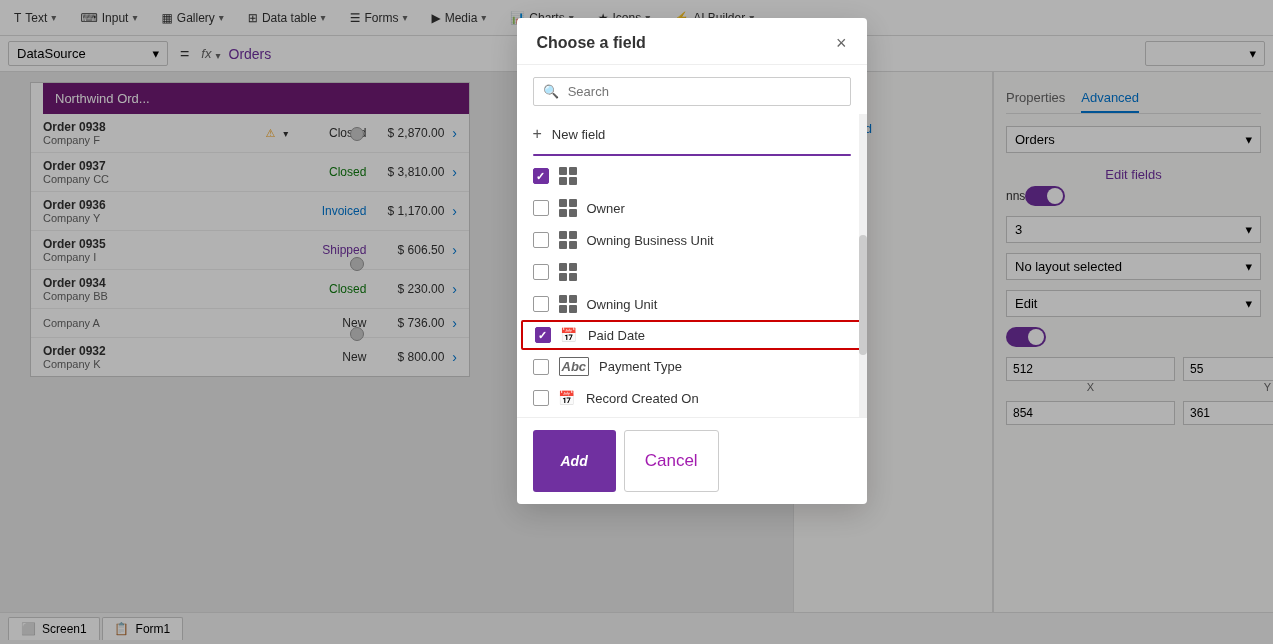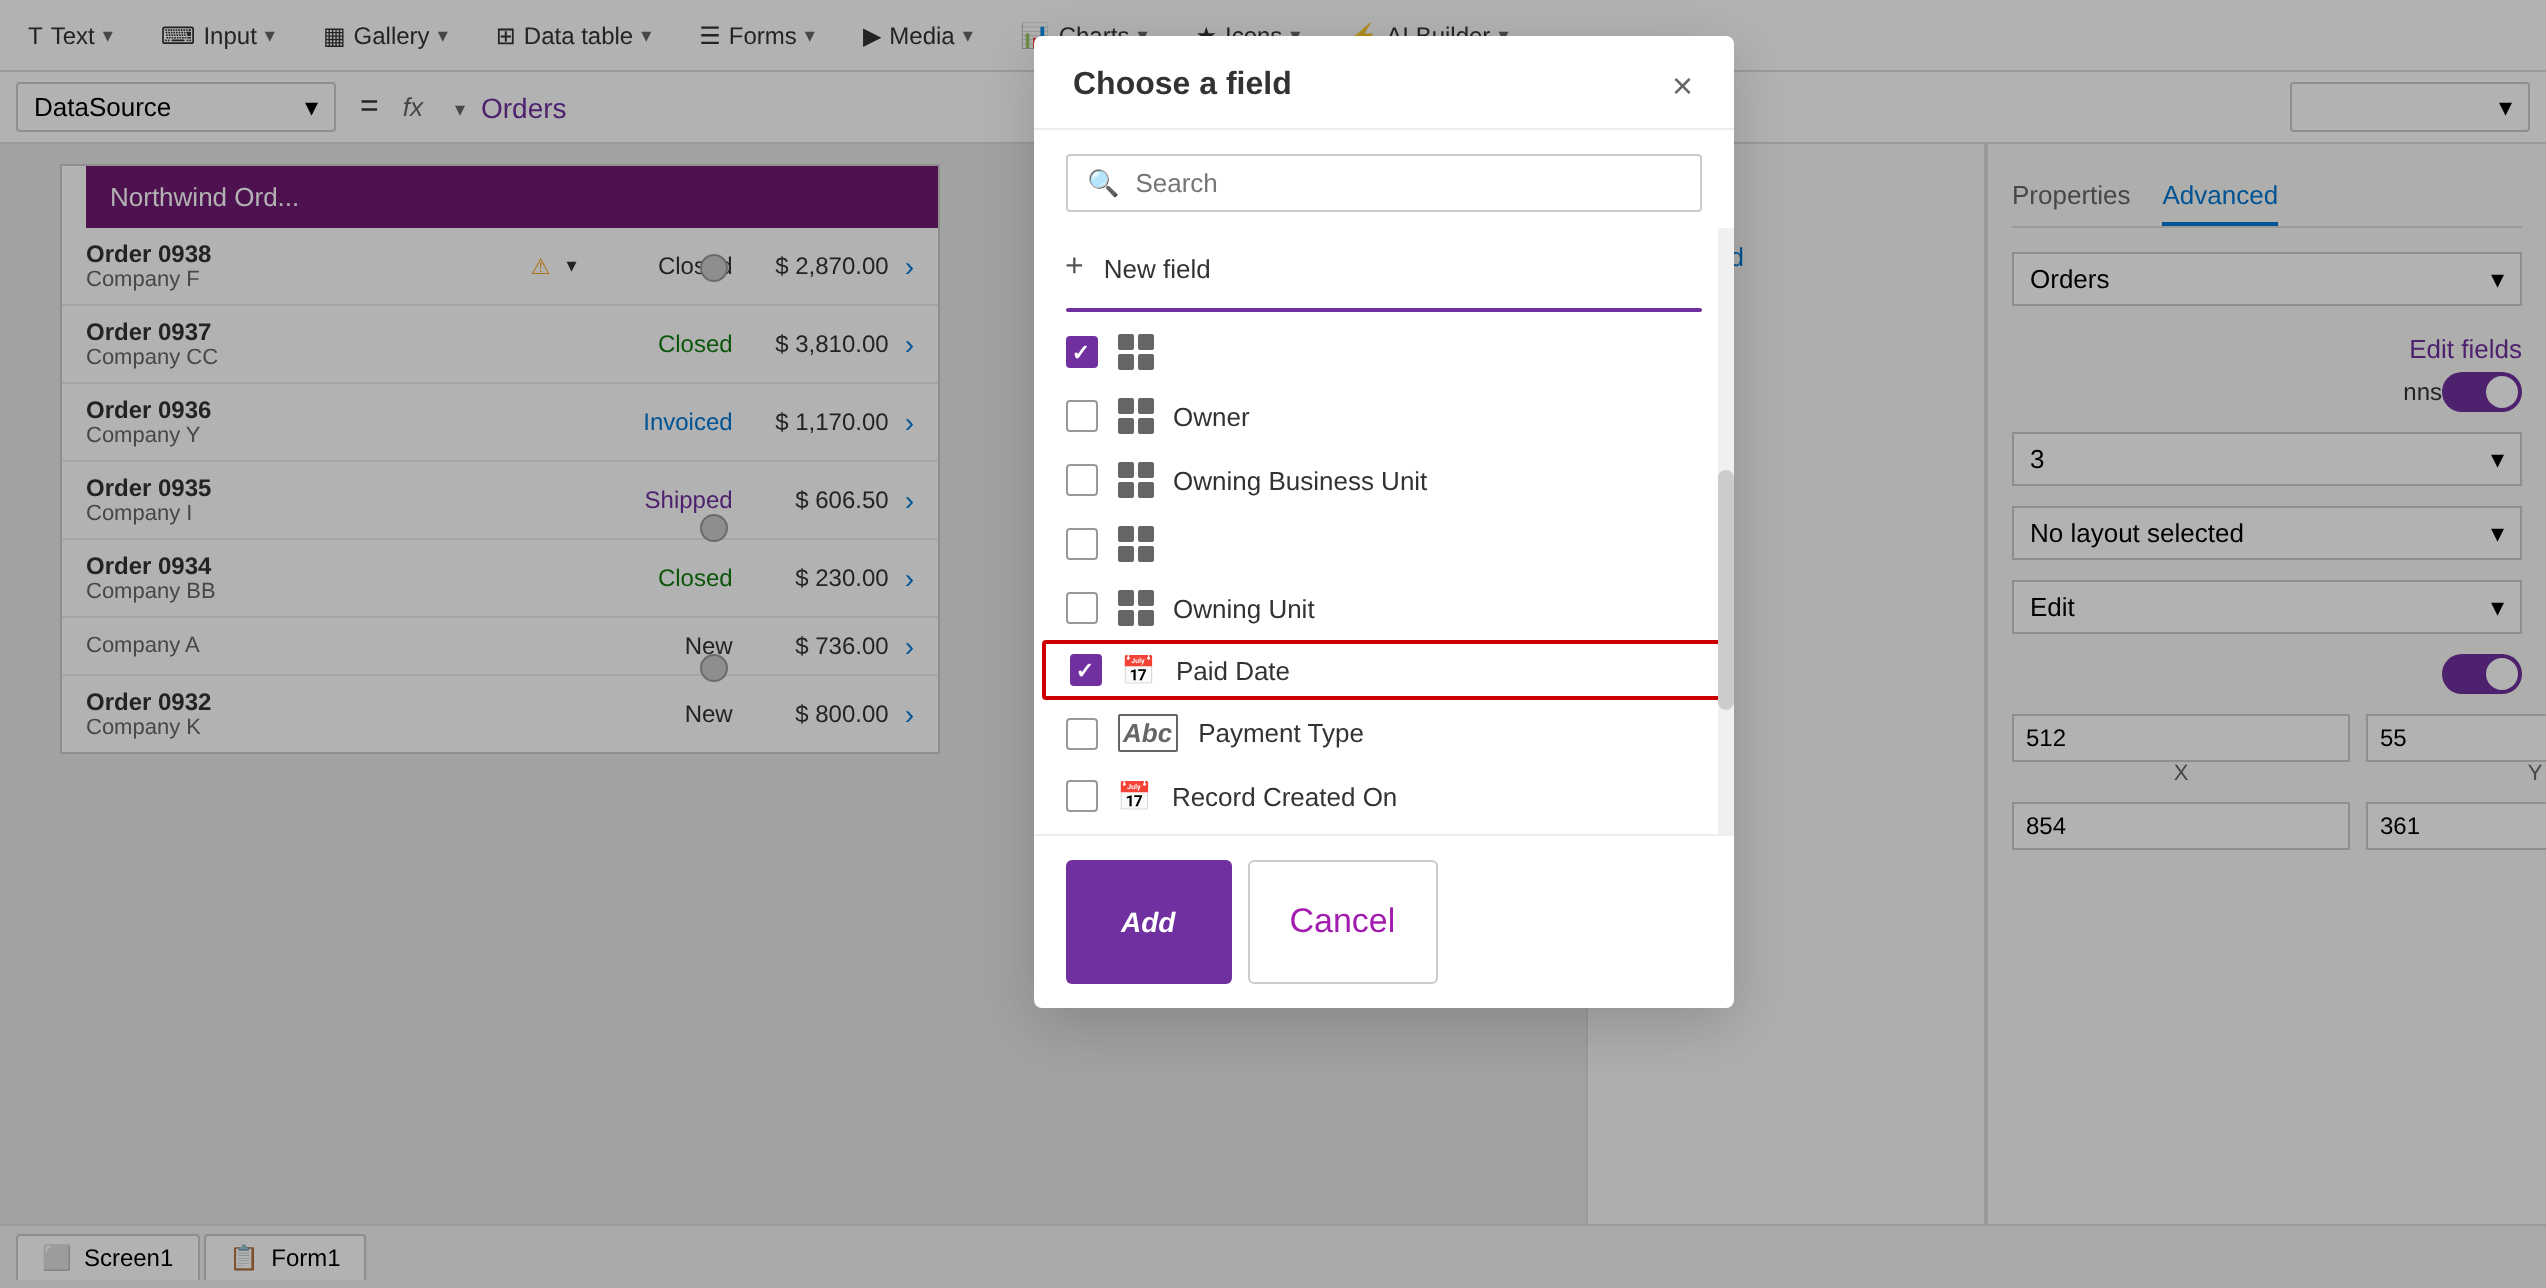--- a/index.html
+++ b/index.html
@@ -46,21 +46,21 @@
       display: flex;
       align-items: center;
       justify-content: space-between;
       background: #fff;
       cursor: pointer;
     }
     .equals-sign { font-size: 16px; color: #333; padding: 0 4px; }
     .fx-area {
       display: flex;
       align-items: flex-end;
-      gap: 16px;
+      gap: 4px;
       color: #666;
       font-size: 13px;
     }
     .fx-text { font-style: italic; color: #666; }
     .formula-value { color: #7030a0; font-weight: 500; font-size: 14px; }
     .right-dropdown {
       margin-left: auto;
       display: flex;
       align-items: center;
       gap: 4px;
@@ -186,28 +186,28 @@
       font-size: 13px;
       background: #fff;
       display: flex;
       align-items: center;
       justify-content: space-between;
       cursor: pointer;
     }
     .edit-fields-link {
       color: #7030a0;
       font-size: 13px;
-      text-align: right;
+      text-align: center;
       cursor: pointer;
       padding: 4px 0;
     }
     .toggle-row {
       display: flex;
       align-items: center;
-      justify-content: flex-end;
+      justify-content: flex-start;
       margin-bottom: 10px;
     }
     .toggle-label { font-size: 12px; color: #333; }
     .toggle {
       width: 40px; height: 20px; background: #7030a0; border-radius: 10px;
       position: relative; cursor: pointer;
     }
     .toggle-knob {
       width: 16px; height: 16px; background: #fff; border-radius: 50%;
       position: absolute; right: 2px; top: 2px;

